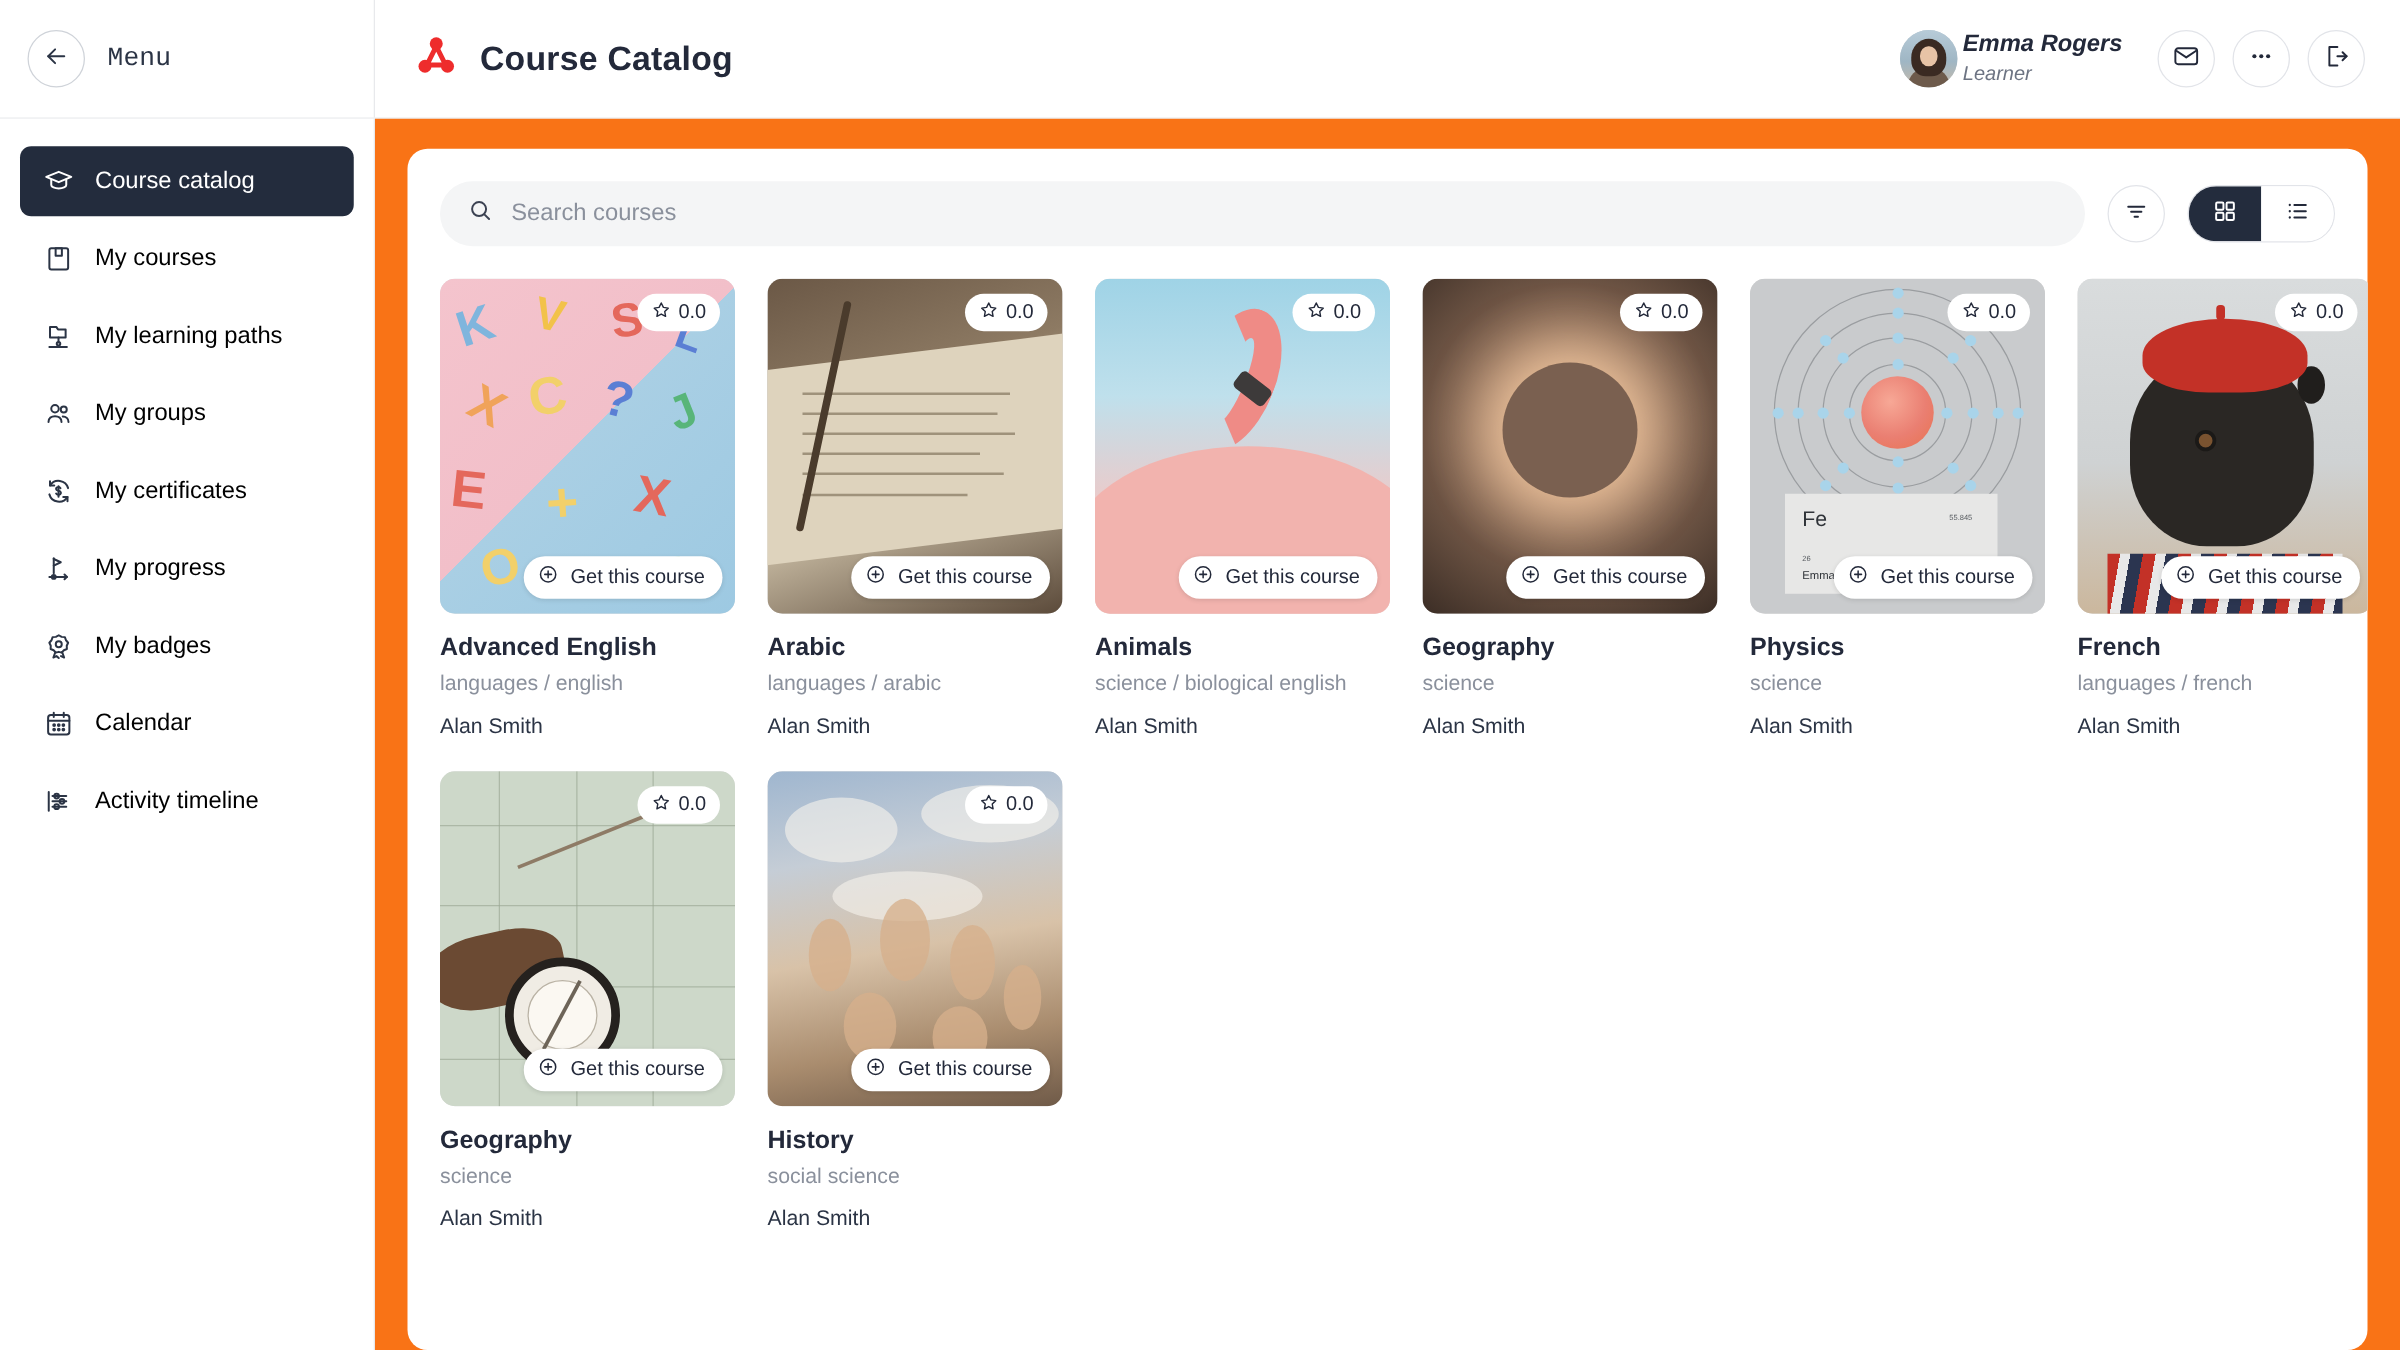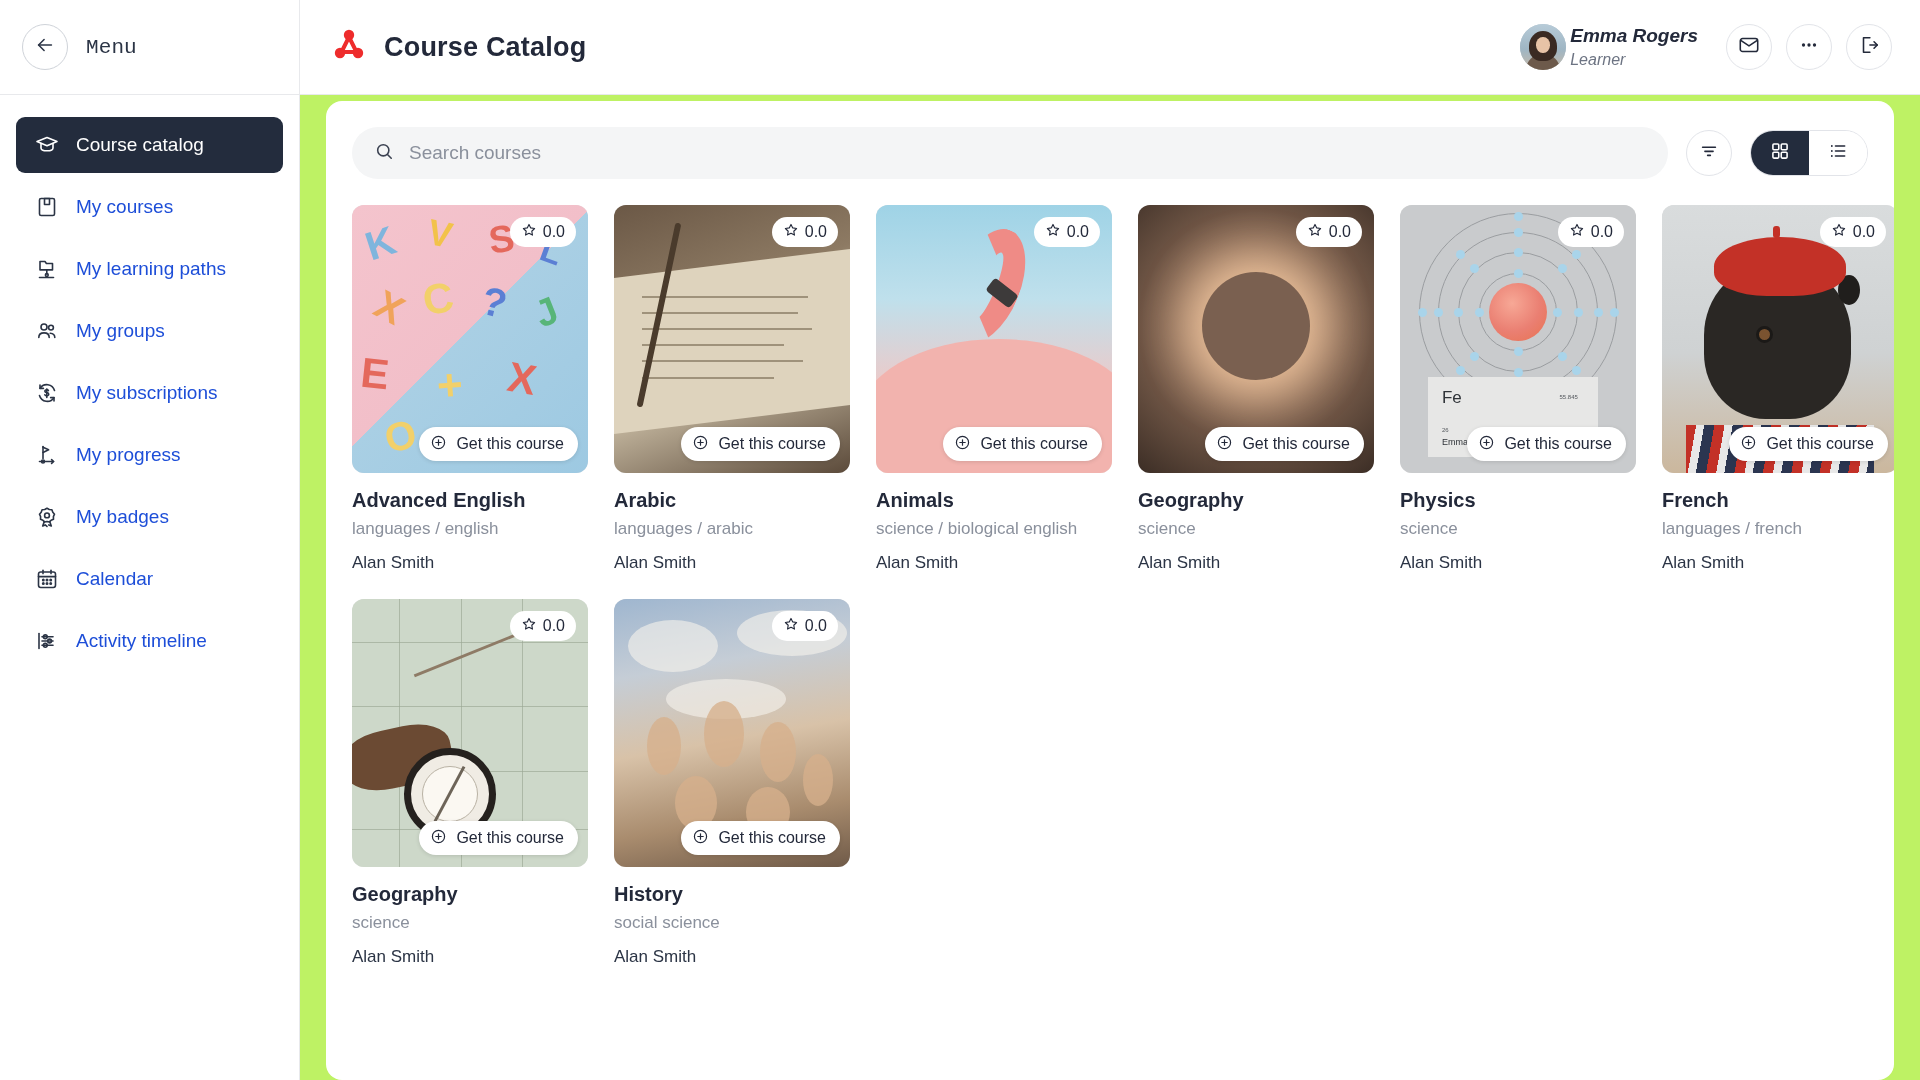--- a/index.html
+++ b/index.html
@@ -73,31 +73,31 @@
   .sidebar {
     width: 300px; flex: 0 0 300px;
     background: #ffffff;
     border-right: 1px solid #e8e9ec;
     padding-top: 22px;
   }
   .nav-item {
     display: flex; align-items: center; gap: 16px;
     height: 56px; margin: 0 16px 6px 16px;
     padding: 0 18px; border-radius: 9px;
-    color: #1d4ed8; font-size: 19px;
+    color: #000000; font-size: 19px;
     cursor: pointer;
   }
   .nav-item.active { background: #232c3d; color: #ffffff; }
   .nav-icon { width: 26px; height: 26px; display: flex; align-items: center; justify-content: center; flex: 0 0 26px; }
 
   
   .main {
     flex: 1; min-width: 0;
-    background: #bef264;
-    padding: 6px 26px 0 26px;
+    background: #f97316;
+    padding: 24px 26px 0 26px;
   }
   .panel {
     background: #ffffff; border-radius: 16px;
     height: 100%;
     padding: 26px 26px 0 26px;
     overflow: hidden;
   }
   .toolbar { display: flex; align-items: center; gap: 18px; }
   .search-wrap {
     flex: 1; height: 52px; border-radius: 26px;
@@ -330,21 +330,21 @@
         <span class="nav-icon">
           <svg width="24" height="24" viewBox="0 0 24 24" fill="none" stroke="#2b3445" stroke-width="1.6" stroke-linecap="round" stroke-linejoin="round">
             <path d="M19.5 9.5A8 8 0 0 0 5 7.4"></path>
               <path d="M4.5 14.5A8 8 0 0 0 19 16.6"></path>
             <path d="M5 4v3.4h3.4"></path>
               <path d="M19 20v-3.4h-3.4"></path>
             <path d="M13.4 9.6c-.4-.7-1.2-1-2-.9-1 .1-1.6.8-1.5 1.6.1.9 1 1.1 1.9 1.3.9.2 1.8.5 1.9 1.5.1.9-.7 1.6-1.7 1.7-.9.1-1.7-.3-2.1-1"></path>
             <path d="M11.8 8v8.4"></path>
           </svg>
         </span>
-        <span>My subscriptions</span>
+        <span>My certificates</span>
       </div>
 
       <div class="nav-item">
         <span class="nav-icon">
           <svg width="24" height="24" viewBox="0 0 24 24" fill="none" stroke="#2b3445" stroke-width="1.6" stroke-linecap="round" stroke-linejoin="round">
             <path d="M8 3.5v12"></path>
               <path d="M8 4.2l5.6 2.6L8 9.5"></path>
             <path d="M4.5 18.5h14"></path>
               <path d="M16.6 16.6l2 1.9-2 1.9"></path>
               <circle cx="8" cy="18.5" r="1.5"></circle>

